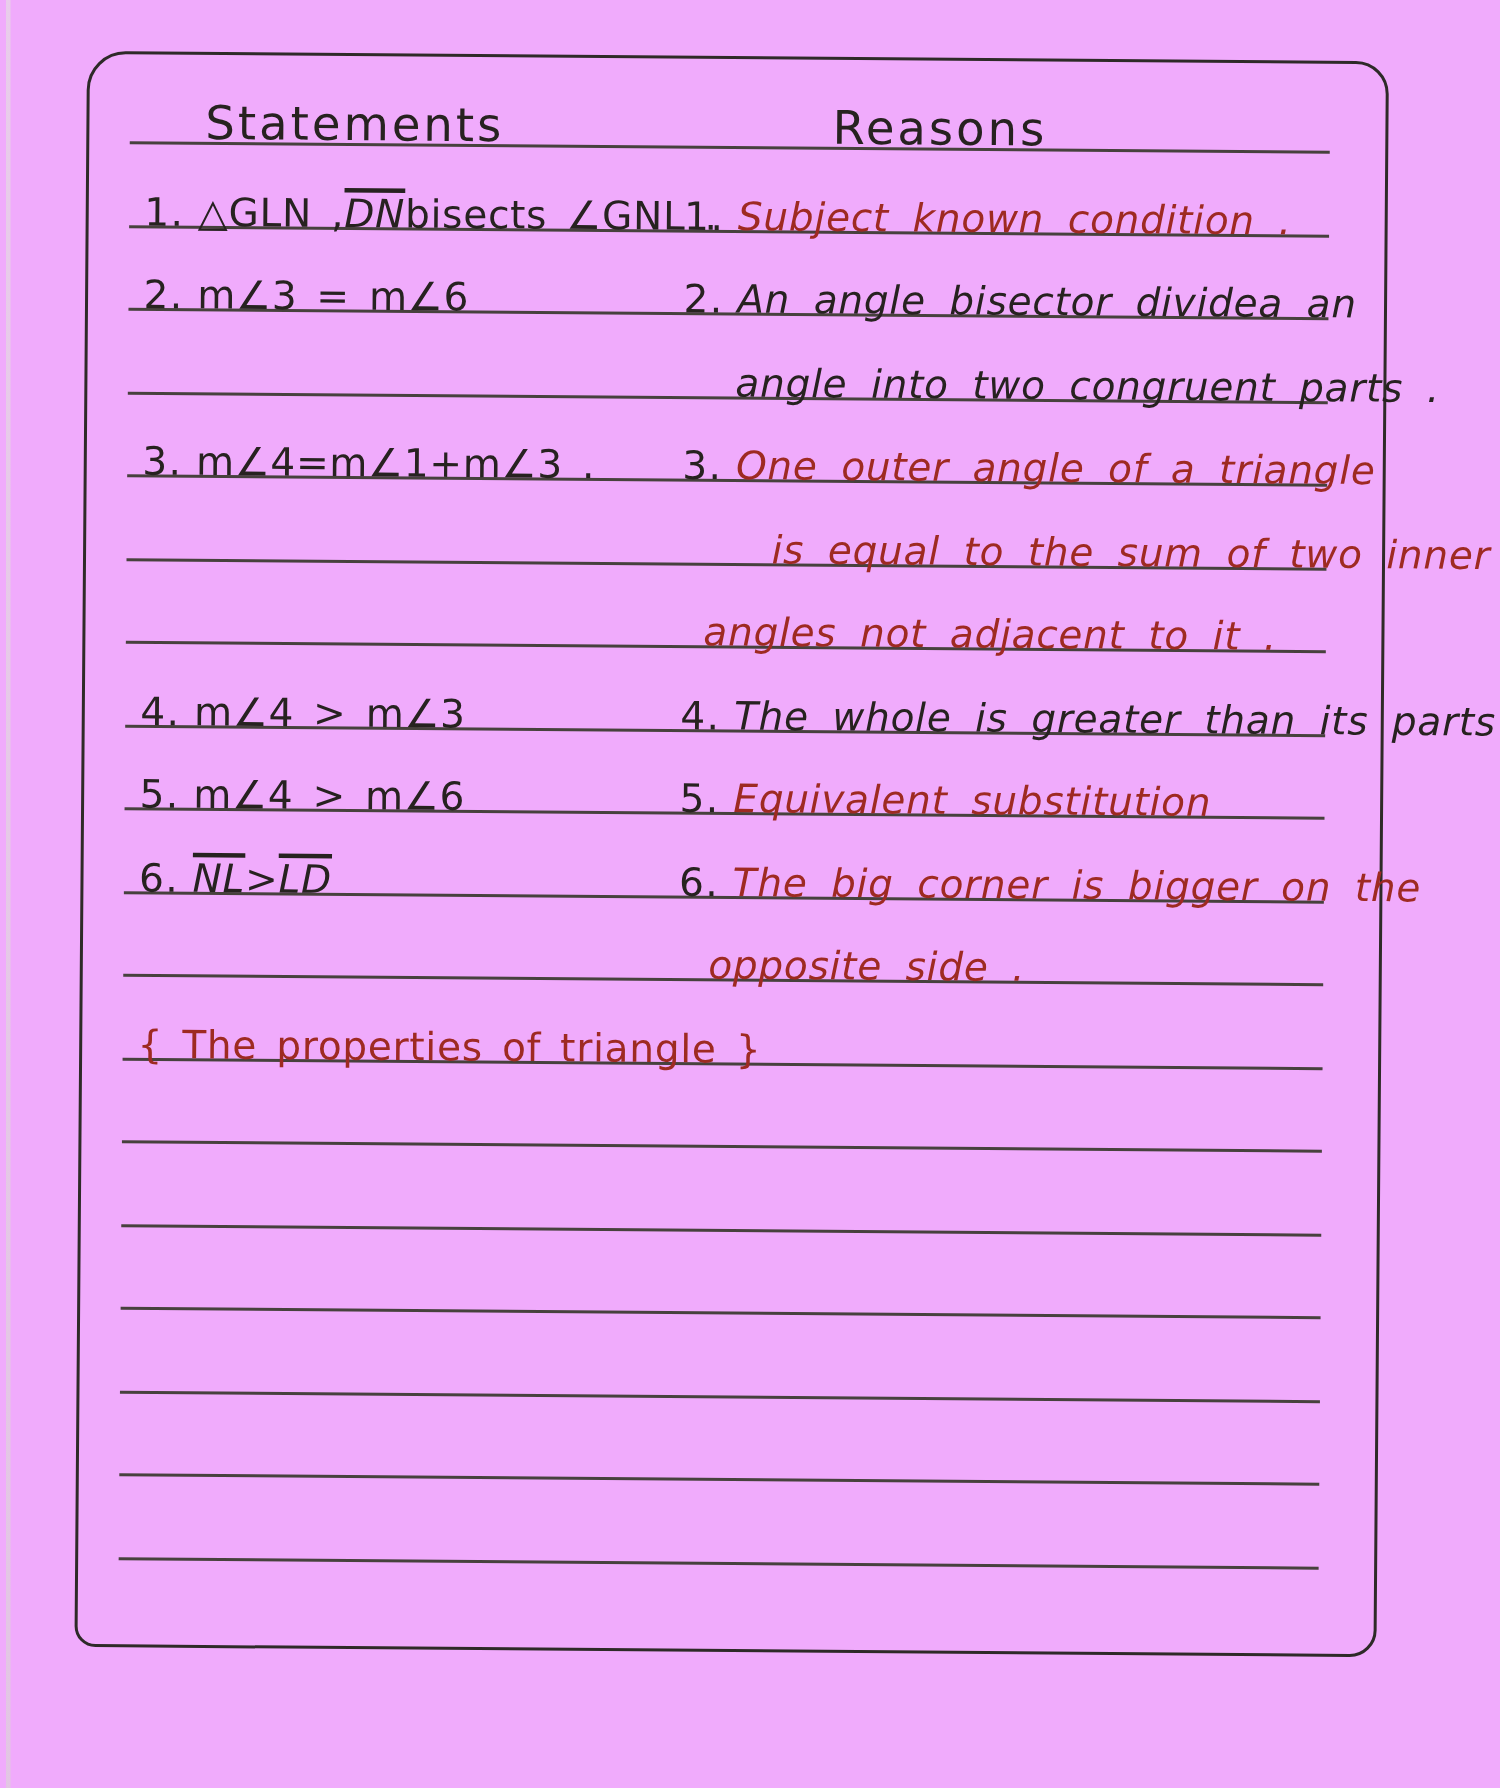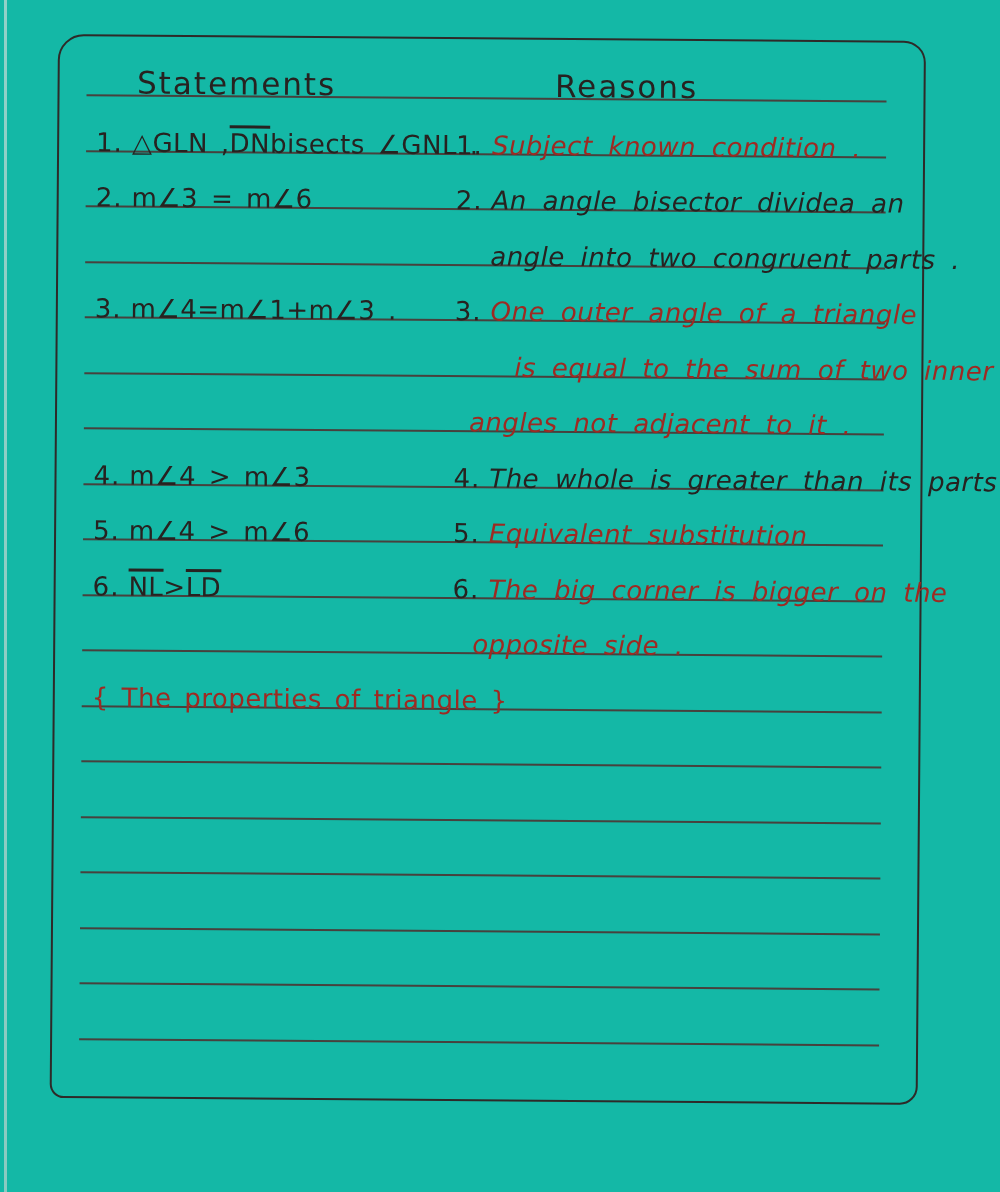--- a/index.html
+++ b/index.html
@@ -6,21 +6,21 @@
   html, body { width: 1000px; height: 1192px; }
   body {
     background: #fbfaf8;
     font-family: "DejaVu Sans", sans-serif;
     overflow: hidden;
     position: relative;
   }
   .scan {
     position: absolute;
     inset: 0;
-    background: #14b8a6;
+    background: #f0abfc;
   }
   .scan-edge {
     position: absolute;
     left: 4px; top: 0;
     width: 3px; height: 100%;
     background: linear-gradient(#e4e2df, #d9d7d3);
     opacity: .6;
   }
   .page {
     position: absolute;
@@ -69,20 +69,21 @@
     margin-right: 9px;
   }
   .seg { font-size: 26px; letter-spacing: 0.5px; }
   .cell.left  .seg { word-spacing: 4px; }
   .cell.right .seg { font-style: italic; word-spacing: 7px; }
   .c-black { color: var(--ink-black); }
   .c-red   { color: var(--ink-red); }
   .ol {
     text-decoration: overline;
     text-decoration-thickness: 2.5px;
+    font-style: italic;
   }
 </style>
 </head>
 <body>
 
 <div class="scan">
   <div class="scan-edge"></div>
 
   <div class="page">
     <div class="rows" id="rows">

